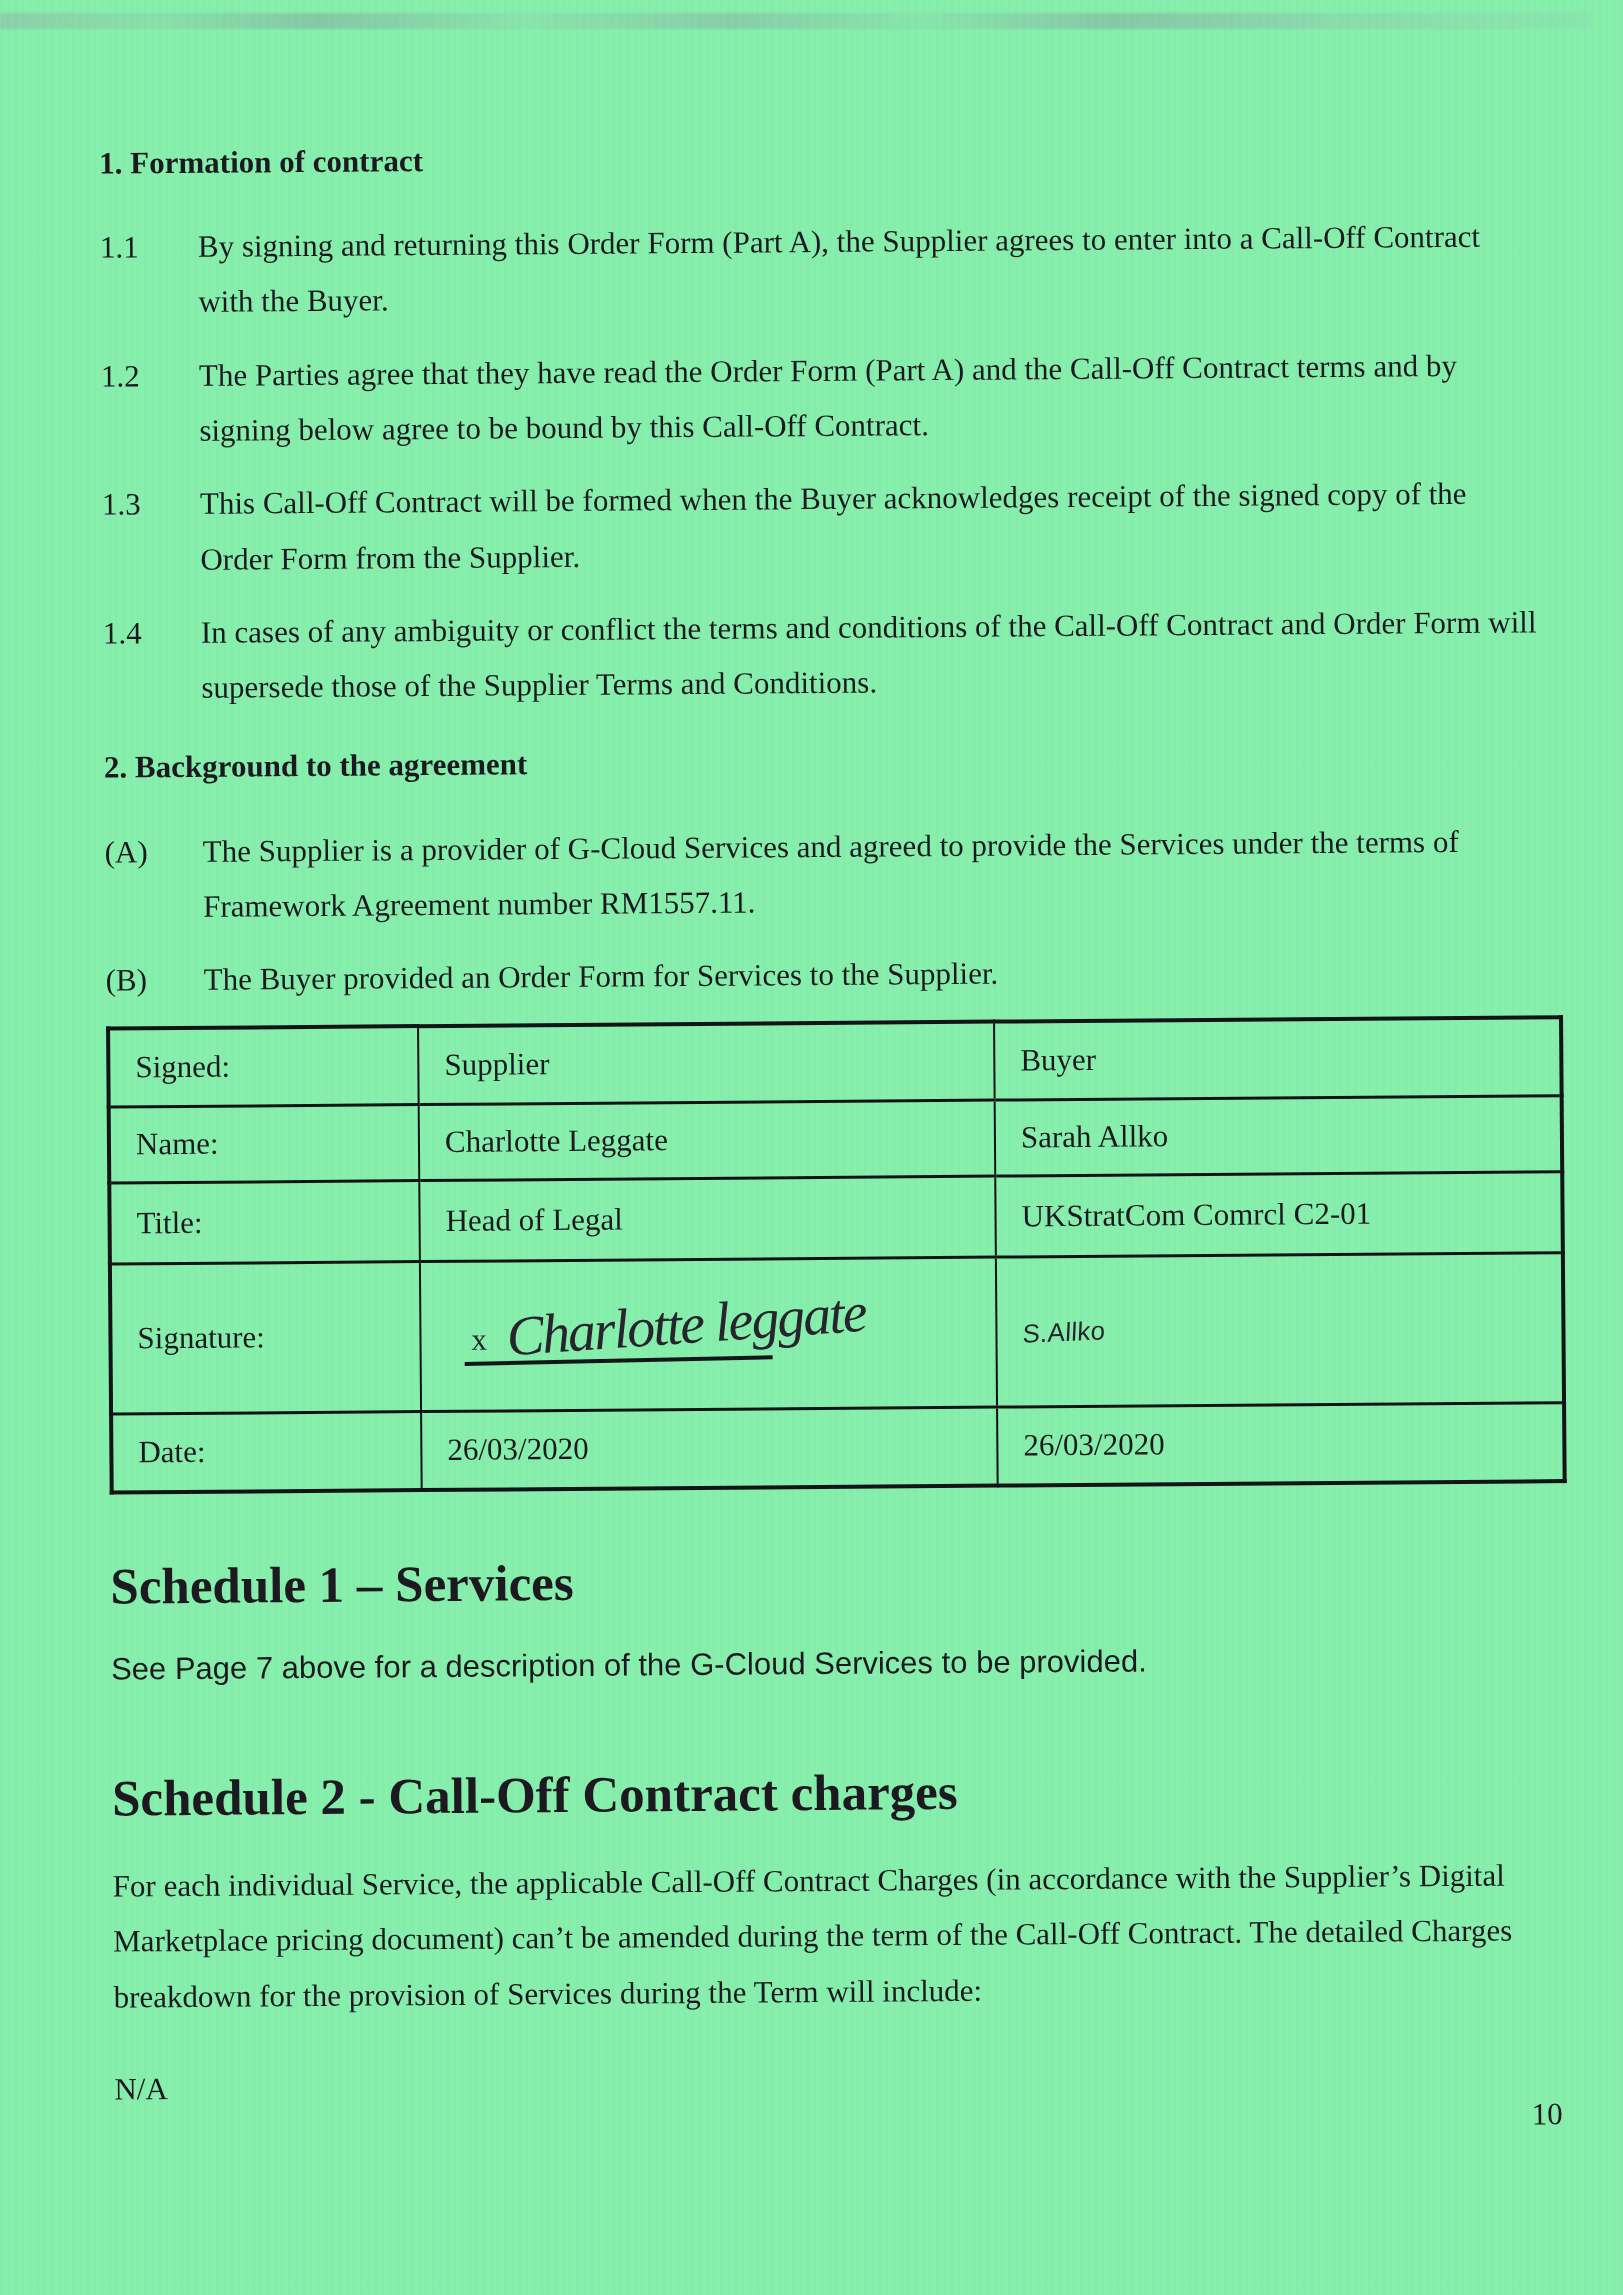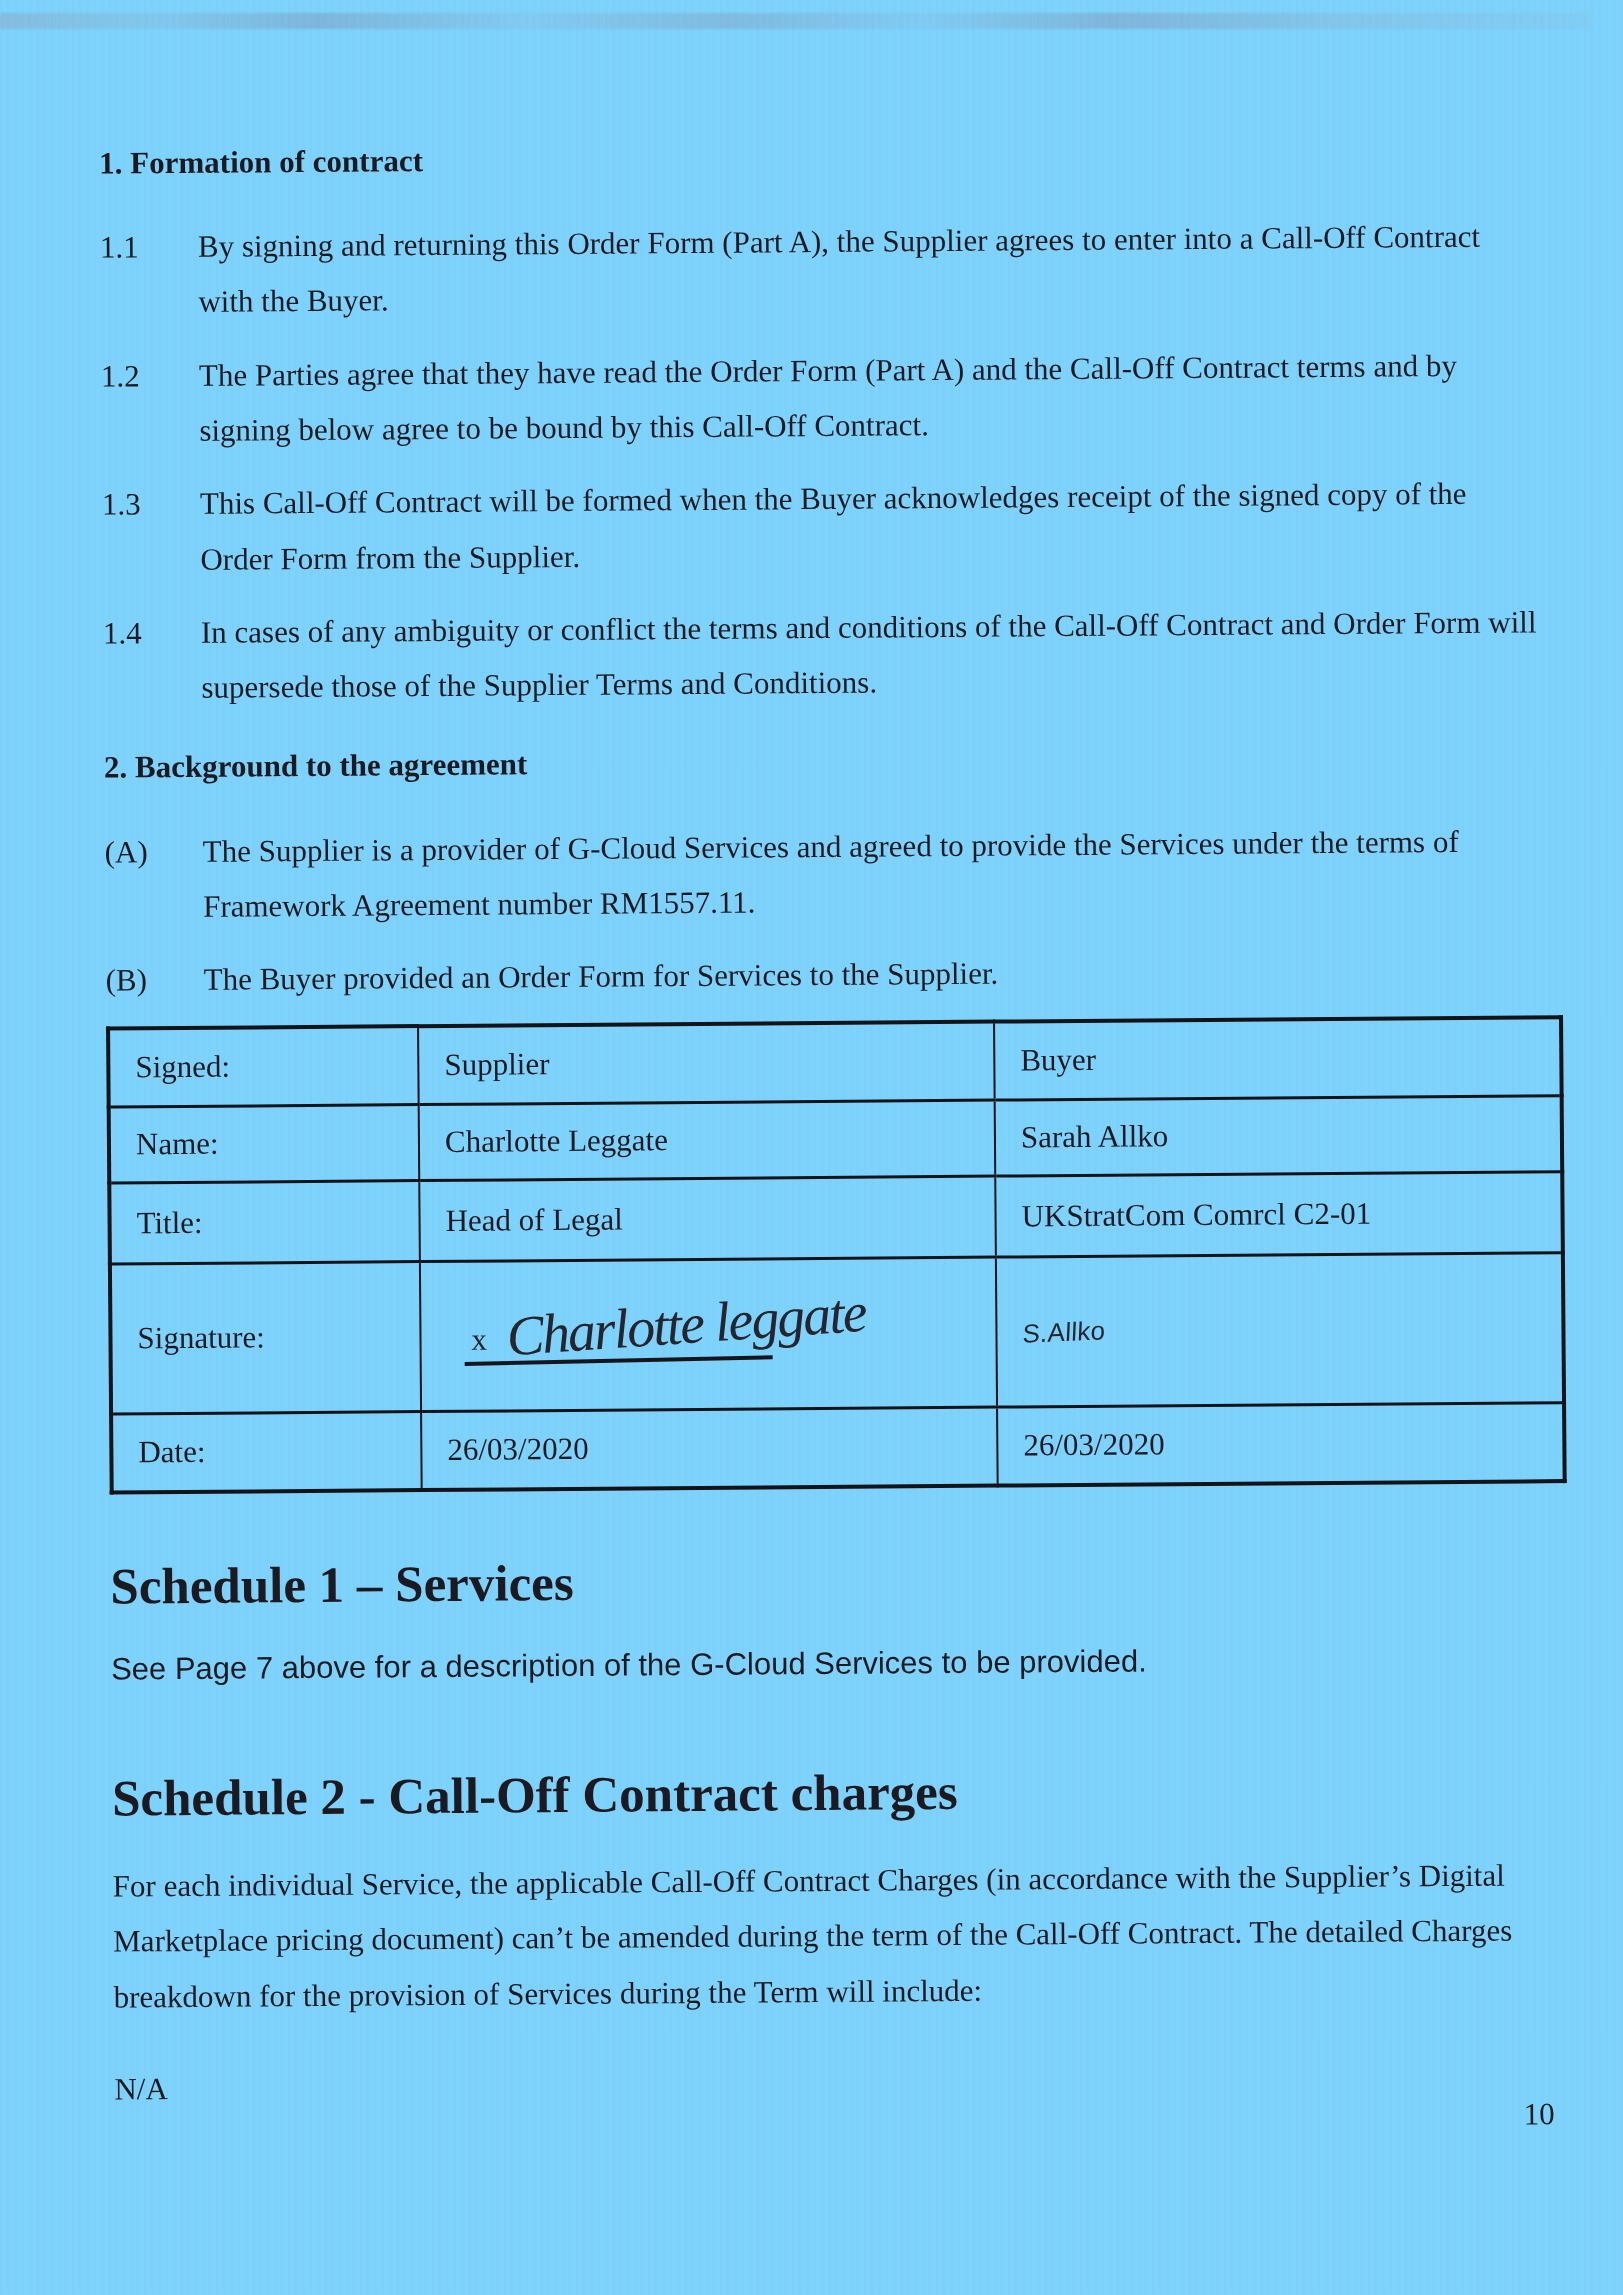--- a/index.html
+++ b/index.html
@@ -1,19 +1,19 @@
 <!DOCTYPE html>
 <html style="font-size:10.5px"><head>
 <meta charset="utf-8">
 <style>
   html,body{margin:0;padding:0;background:#ffffff;}
   .page{
     position:relative;
     width:1624px;height:2295px;
-    background:#7dd3fc;
+    background:#86efac;
     overflow:hidden;
     font-family:"Liberation Serif", serif;
     color:#1c1a20;
   }
   
   .noise{
     position:absolute;inset:0;
     background:repeating-linear-gradient(90deg, rgba(120,110,140,0.028) 0 2.6px, rgba(255,255,255,0) 2.6px 7.2px);
     pointer-events:none;
   }
@@ -117,21 +117,21 @@
   .sched2-body{
     font-size:31px;line-height:1.78;
     margin:31px 0 0 0;
   }
   .na-note{
     font-size:31px;line-height:1.78;
     margin:37px 0 0 0;
   }
   .page-number{
     position:absolute;
-    right:86px;top:2102px;
+    right:78px;top:2102px;
     font-size:31px;
   }
 </style>
 </head>
 <body>
 
 <div class="page">
   <div class="noise"></div>
   <div class="scan-artifact"></div>
 

